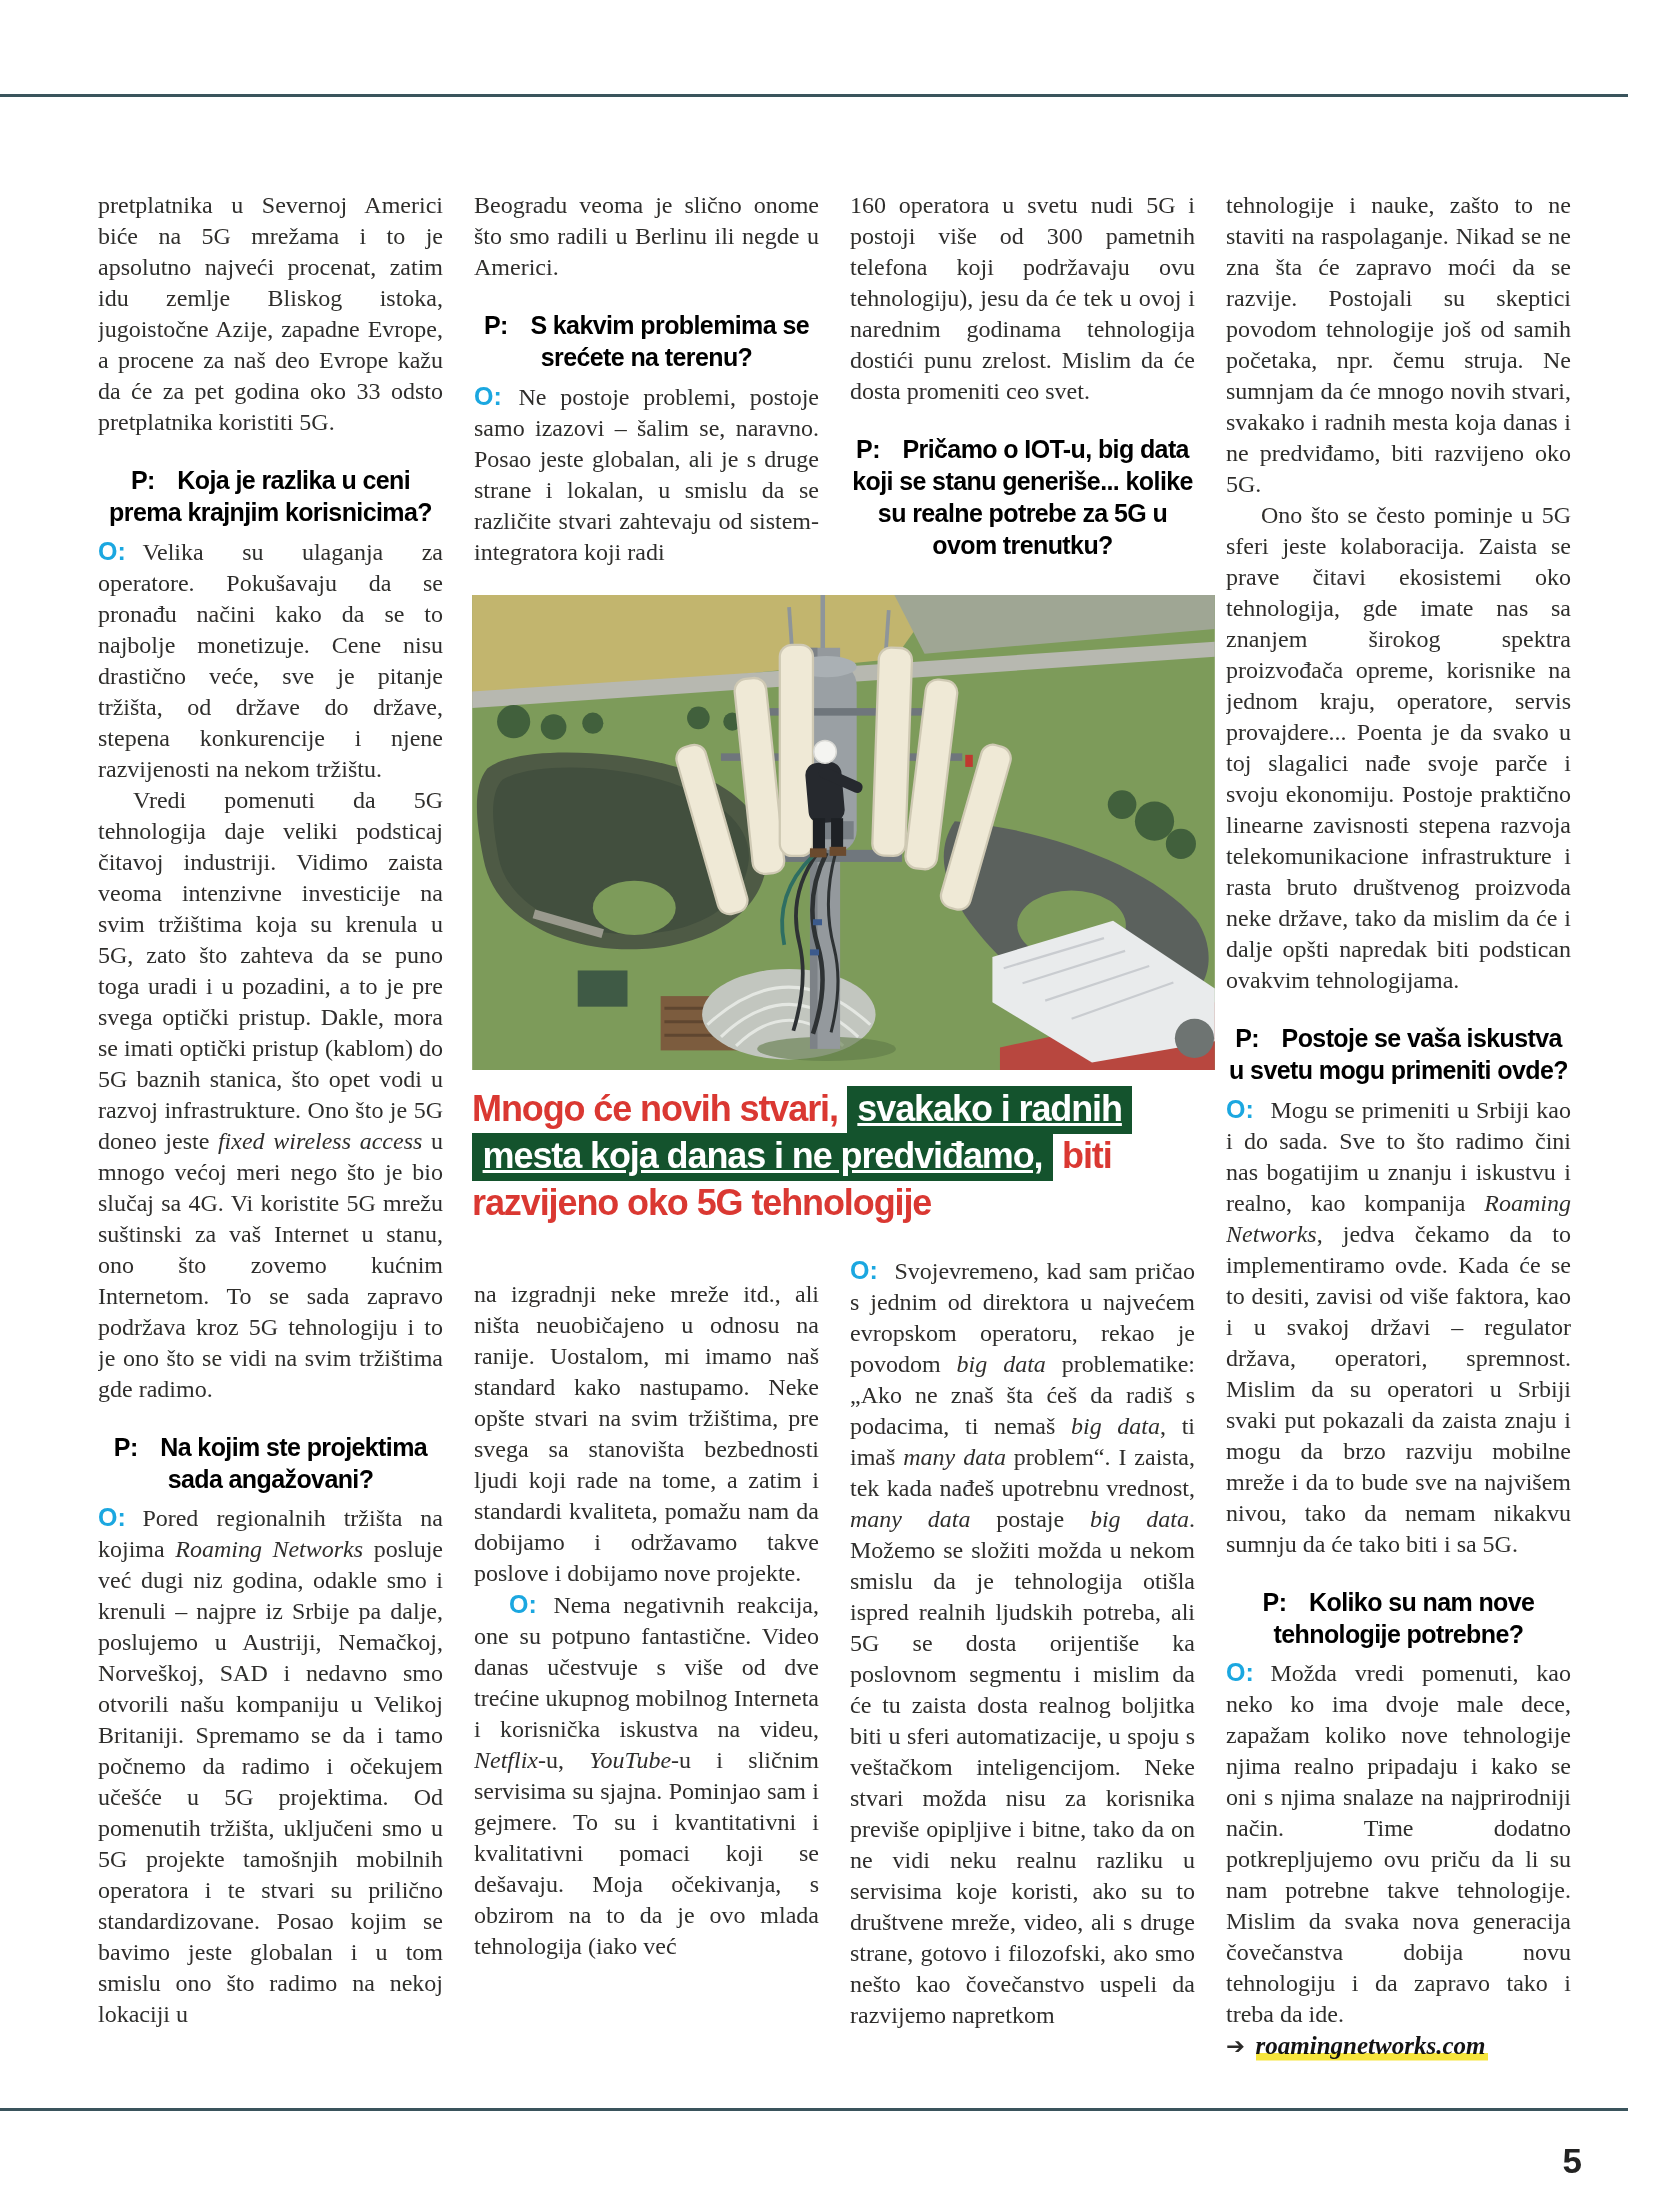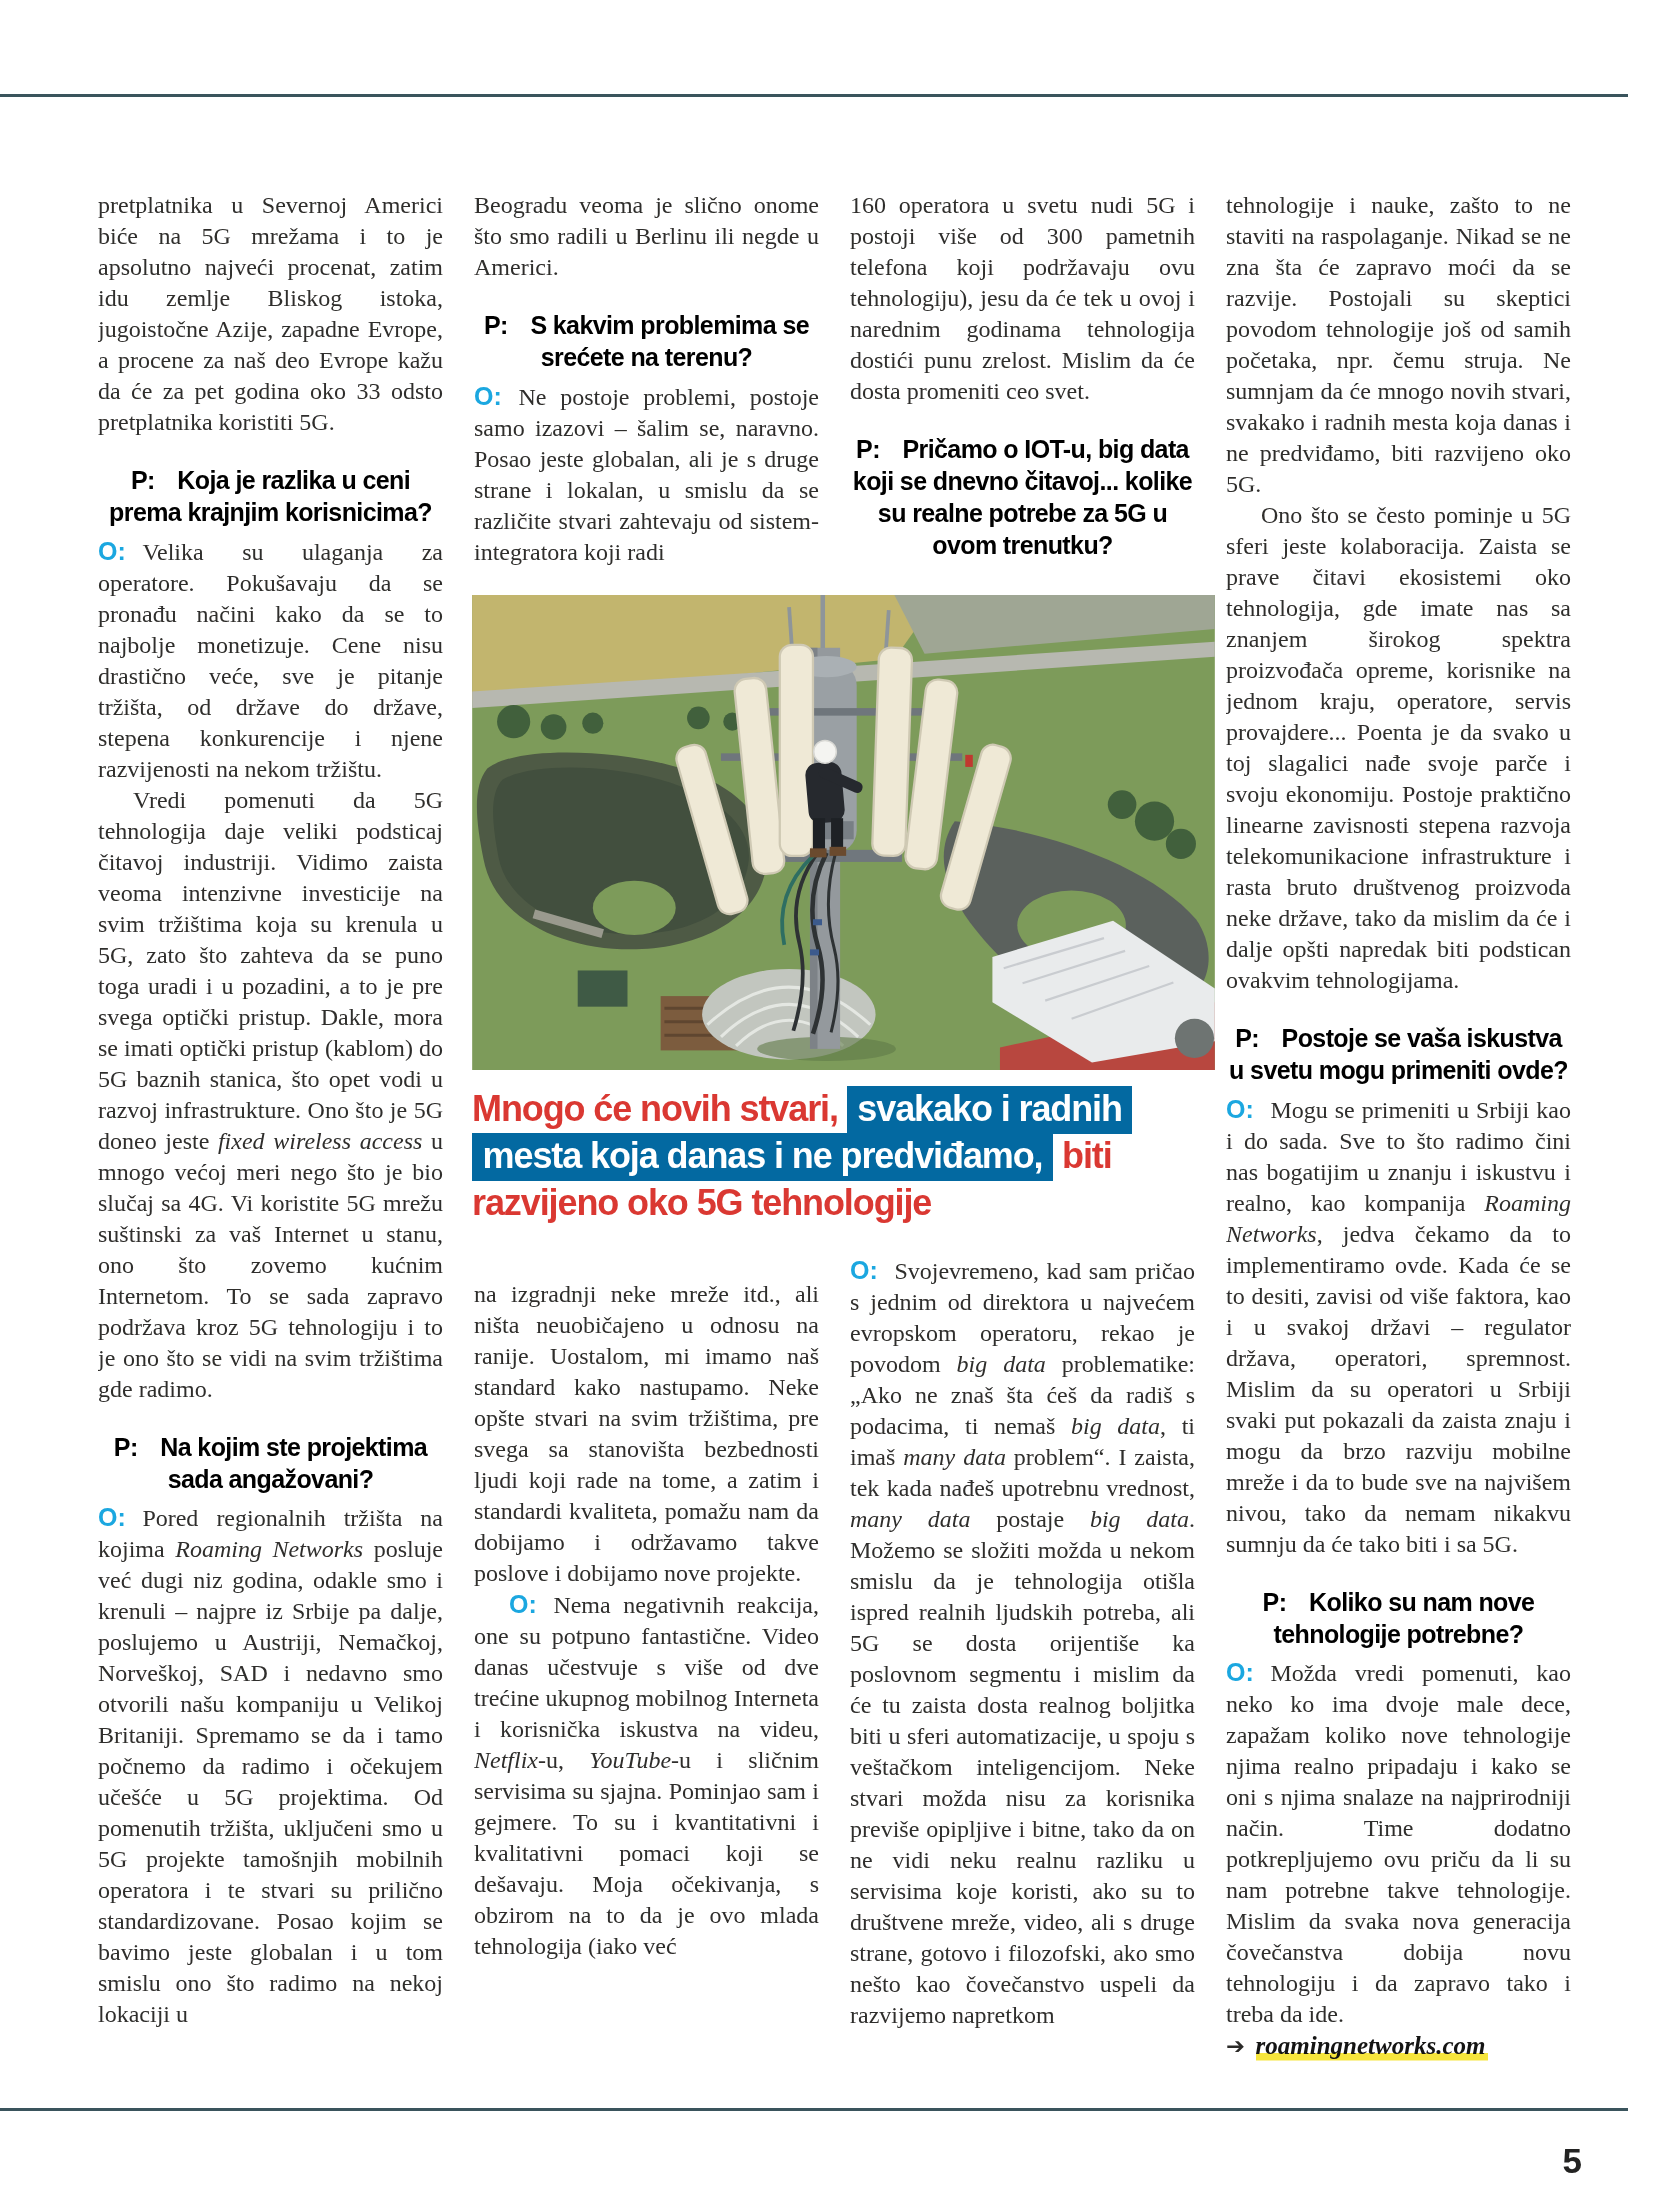--- a/index.html
+++ b/index.html
@@ -42,21 +42,21 @@
 
   #photo{position:absolute;left:472px;top:595px;width:743px;height:475px;overflow:hidden;}
   #photo svg{display:block;}
 
   .pullquote{
     position:absolute;left:472px;top:1085px;width:754px;
     font-family:"Liberation Sans", sans-serif;font-weight:bold;
     font-size:36px;line-height:47px;letter-spacing:-1.1px;color:#da3832;
   }
   .pq-line{white-space:pre;}
-  .pq-hl{background:#0369a1;color:#ffffff;padding:2.3px 10.6px 5.3px 10.6px;}
+  .pq-hl{background:#14532d;color:#ffffff;padding:2.3px 10.6px 5.3px 10.6px;text-decoration:underline;}
 
   #page-number{
     position:absolute;top:2141px;right:89px;
     font-family:"Liberation Sans", sans-serif;font-weight:bold;
     font-size:35px;color:#232322;
   }
 </style>
 </head>
 <body>
 
@@ -70,21 +70,21 @@
     <h3 class="q"><span class="q-label">P:</span><span class="q-text">Na kojim ste projektima sada angažovani?</span></h3>
     <p class="body"><span class="lead-o">O:</span><span>Pored regionalnih tržišta na kojima </span><span class="i">Roaming Networks</span><span> posluje već dugi niz godina, odakle smo i krenuli – najpre iz Srbije pa dalje, poslujemo u Austriji, Nemačkoj, Norveškoj, SAD i nedavno smo otvorili našu kompaniju u Velikoj Britaniji. Spremamo se da i tamo počnemo da radimo i očekujem učešće u 5G projektima. Od pomenutih tržišta, uključeni smo u 5G projekte tamošnjih mobilnih operatora i te stvari su prilično standardizovane. Posao kojim se bavimo jeste globalan i u tom smislu ono što radimo na nekoj lokaciji u</span></p>
   </div>
 <div class="col" style="left:474px;top:190px;height:406px;">
     <p class="body"><span>Beogradu veoma je slično onome što smo radili u Berlinu ili negde u Americi.</span></p>
     <h3 class="q"><span class="q-label">P:</span><span class="q-text">S kakvim problemima se srećete na terenu?</span></h3>
     <p class="body"><span class="lead-o">O:</span><span>Ne postoje problemi, postoje samo izazovi – šalim se, naravno. Posao jeste globalan, ali je s druge strane i lokalan, u smislu da se različite stvari zahtevaju od sistem-integratora koji radi</span></p>
   </div>
 <div class="col" style="left:850px;top:190px;height:406px;">
     <p class="body"><span>160 operatora u svetu nudi 5G i postoji više od 300 pametnih telefona koji podržavaju ovu tehnologiju), jesu da će tek u ovoj i narednim godinama tehnologija dostići punu zrelost. Mislim da će dosta promeniti ceo svet.</span></p>
-    <h3 class="q"><span class="q-label">P:</span><span class="q-text">Pričamo o IOT-u, big data koji se dnevno čitavoj... kolike su realne potrebe za 5G u ovom trenutku?</span></h3>
+    <h3 class="q"><span class="q-label">P:</span><span class="q-text">Pričamo o IOT-u, big data koji se stanu generiše... kolike su realne potrebe za 5G u ovom trenutku?</span></h3>
   </div>
 <div class="col" style="left:1226px;top:190px;height:1920px;">
     <p class="body"><span>tehnologije i nauke, zašto to ne staviti na raspolaganje. Nikad se ne zna šta će zapravo moći da se razvije. Postojali su skeptici povodom tehnologije još od samih početaka, npr. čemu struja. Ne sumnjam da će mnogo novih stvari, svakako i radnih mesta koja danas i ne predviđamo, biti razvijeno oko 5G.</span></p>
     <p class="body"><span>Ono što se često pominje u 5G sferi jeste kolaboracija. Zaista se prave čitavi ekosistemi oko tehnologija, gde imate nas sa znanjem širokog spektra proizvođača opreme, korisnike na jednom kraju, operatore, servis provajdere... Poenta je da svako u toj slagalici nađe svoje parče i svoju ekonomiju. Postoje praktično linearne zavisnosti stepena razvoja telekomunikacione infrastrukture i rasta bruto društvenog proizvoda neke države, tako da mislim da će i dalje opšti napredak biti podstican ovakvim tehnologijama.</span></p>
     <h3 class="q"><span class="q-label">P:</span><span class="q-text">Postoje se vaša iskustva u svetu mogu primeniti ovde?</span></h3>
     <p class="body"><span class="lead-o">O:</span><span>Mogu se primeniti u Srbiji kao i do sada. Sve to što radimo čini nas bogatijim u znanju i iskustvu i realno, kao kompanija </span><span class="i">Roaming Networks</span><span>, jedva čekamo da to implementiramo ovde. Kada će se to desiti, zavisi od više faktora, kao i u svakoj državi – regulator država, operatori, spremnost. Mislim da su operatori u Srbiji svaki put pokazali da zaista znaju i mogu da brzo razviju mobilne mreže i da to bude sve na najvišem nivou, tako da nemam nikakvu sumnju da će tako biti i sa 5G.</span></p>
     <h3 class="q"><span class="q-label">P:</span><span class="q-text">Koliko su nam nove tehnologije potrebne?</span></h3>
     <p class="body"><span class="lead-o">O:</span><span>Možda vredi pomenuti, kao neko ko ima dvoje male dece, zapažam koliko nove tehnologije njima realno pripadaju i kako se oni s njima snalaze na najprirodniji način. Time dodatno potkrepljujemo ovu priču da li su nam potrebne takve tehnologije. Mislim da svaka nova generacija čovečanstva dobija novu tehnologiju i da zapravo tako i treba da ide.</span></p>
     <p class="link-line"><span class="arrow">➔</span><span class="link-text">roamingnetworks.com</span></p>
   </div>

